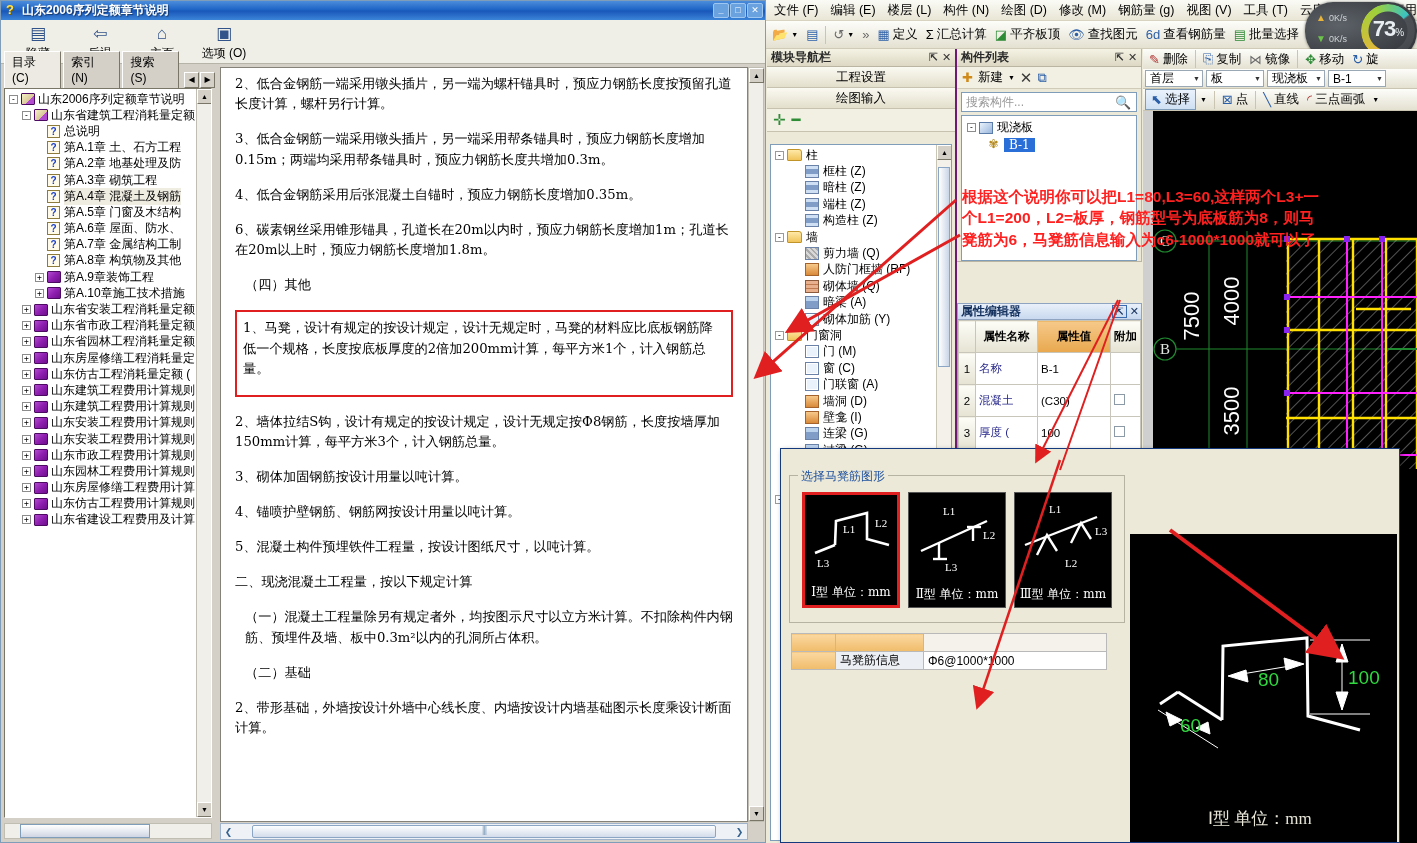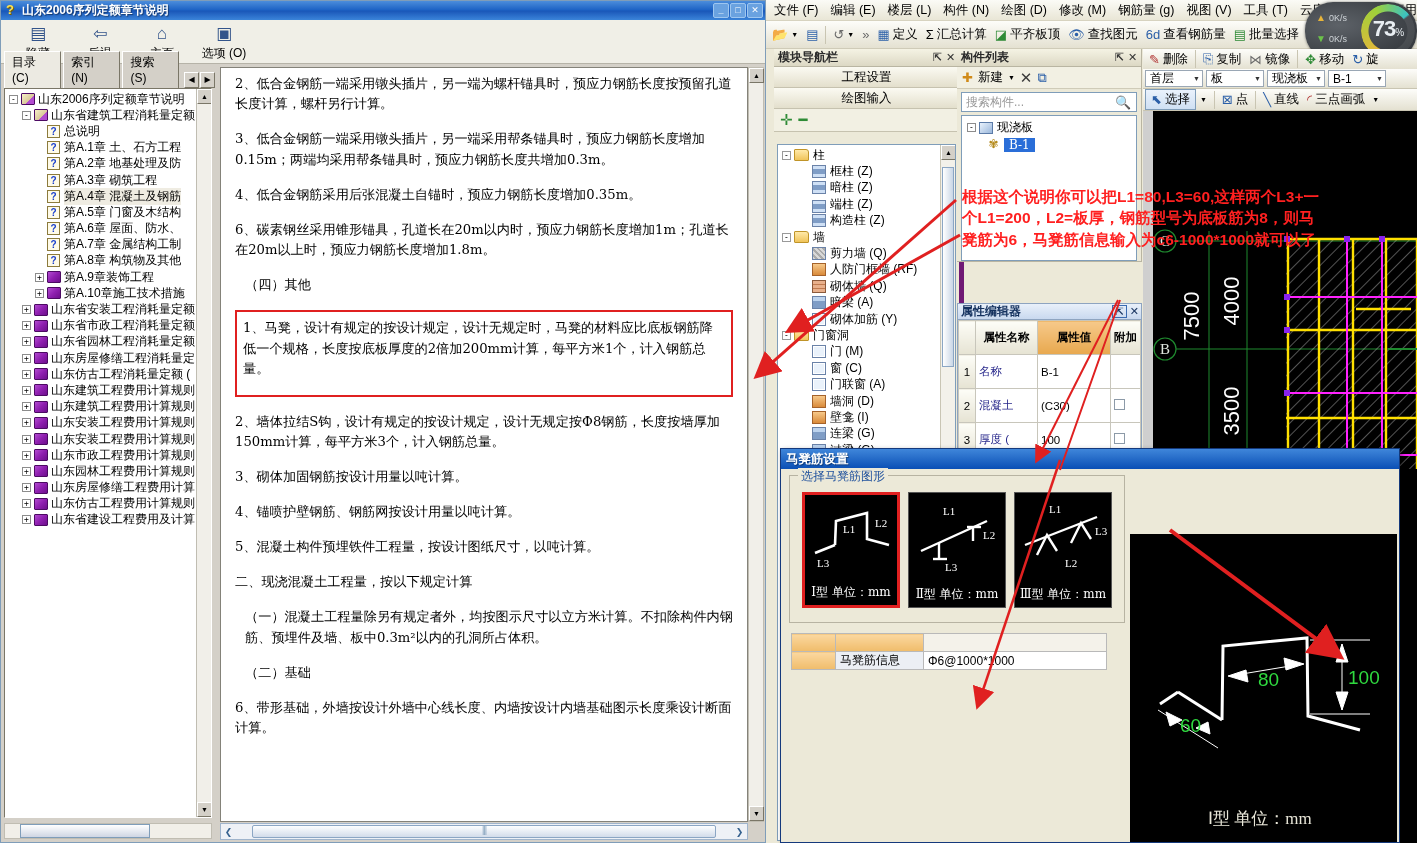--- a/index.html
+++ b/index.html
@@ -185,22 +185,22 @@
 
   
   .panel-head {
     height: 18px; background: linear-gradient(to bottom,#f5f3e4,#dcd8c4);
     border-bottom: 1px solid #b9b5a2; display: flex; align-items: center;
     padding: 0 2px 0 4px; font-size: 12px; font-weight: bold; color: #2a2a2a;
   }
   .panel-head .sp { flex: 1; }
   .panel-head .pin, .panel-head .x { width: 13px; text-align: center; font-size: 11px; color: #333; }
 
-  #nav-panel { position: absolute; left: 8px; top: 49px; width: 190px; bottom: 0;
-    background: #ece9d8; border-right: 5px solid #701a75; }
+  #nav-panel { position: absolute; left: 1px; top: 49px; width: 190px; bottom: 0;
+    background: #ece9d8; border-right: 2px solid #701a75; }
   .nav-bigbtn {
     height: 21px; background: linear-gradient(to bottom,#fbfaf2,#e3dfcc);
     border-bottom: 1px solid #c6c2af; text-align: center; line-height: 20px; font-size: 12.5px;
   }
   #nav-pm { height: 23px; display: flex; align-items: center; gap: 6px; padding-left: 6px;
     background: #f2f0e3; border-bottom: 1px solid #c6c2af; }
   #nav-pm .g { font-size: 15px; font-weight: bold; }
   #nav-tree-wrap {
     position: absolute; left: 3px; right: 3px; top: 95px; bottom: 2px;
     background: #fff; border: 1px solid #7f9db9; overflow: hidden;
@@ -242,21 +242,21 @@
   .gearico { width: 13px; height: 13px; flex: 0 0 13px; margin-right: 4px;
     color: #b58b1e; font-size: 12px; line-height: 12px; text-align: center; }
   .csel { background: #2a6ed8; color: #fff; padding: 0 5px; font-family: "DejaVu Serif", serif; }
 
   #prop-panel { position: absolute; left: 191px; top: 303px; width: 185px; height: 192px;
     background: #ece9d8; border: 1px solid #8ea4c0; }
   #prop-head { height: 16px; background: linear-gradient(to bottom,#e9f0fa,#c9d9ef);
     border-bottom: 1px solid #8ea4c0; display: flex; align-items: center; padding: 0 2px 0 3px;
     font-size: 12px; font-weight: bold; color: #14315e; }
   #prop-table { width: 100%; border-collapse: collapse; font-size: 11.5px; background: #fff; }
-  #prop-table th, #prop-table td { border: 1px solid #c8c6bb; padding: 0 3px; height: 34px;
+  #prop-table th, #prop-table td { border: 1px solid #c8c6bb; padding: 8px 3px; height: 27px;
     text-align: left; white-space: nowrap; overflow: hidden; }
   #prop-table th { background: linear-gradient(to bottom,#fdfdf7,#e6e3d3); font-weight: bold; text-align: center; }
   #prop-table th.val { background: linear-gradient(to bottom,#f6c98a,#e8a84e); color: #000; }
   #prop-table td.idx { width: 17px; text-align: center; background: linear-gradient(to bottom,#fdfdf7,#e6e3d3); }
   #prop-table td.nm { width: 62px; color: #2a2a8c; }
   #prop-table tr.sel td.idx { background: linear-gradient(to bottom,#f6c98a,#e8a84e); }
   #prop-table tr.sel td.nm { background: #2a6ed8; color: #fff; }
   #prop-table tr.sel td.vl { background: #dde6f2; }
   .ckbox { width: 11px; height: 11px; border: 1px solid #8c9aa8; background: #fff; display: inline-block; }
   td.att { width: 22px; text-align: center; }
@@ -511,21 +511,21 @@
             <p>6、碳素钢丝采用锥形锚具，孔道长在20m以内时，预应力钢筋长度增加1m；孔道长在20m以上时，预应力钢筋长度增加1.8m。</p>
             <p class="indent">（四）其他</p>
             <p class="hl-box">1、马凳，设计有规定的按设计规定，设计无规定时，马凳的材料应比底板钢筋降低一个规格，长度按底板厚度的2倍加200mm计算，每平方米1个，计入钢筋总量。</p>
             <p>2、墙体拉结S钩，设计有规定的按设计规定，设计无规定按Φ8钢筋，长度按墙厚加150mm计算，每平方米3个，计入钢筋总量。</p>
             <p>3、砌体加固钢筋按设计用量以吨计算。</p>
             <p>4、锚喷护壁钢筋、钢筋网按设计用量以吨计算。</p>
             <p>5、混凝土构件预埋铁件工程量，按设计图纸尺寸，以吨计算。</p>
             <p>二、现浇混凝土工程量，按以下规定计算</p>
             <p class="indent">（一）混凝土工程量除另有规定者外，均按图示尺寸以立方米计算。不扣除构件内钢筋、预埋件及墙、板中0.3m²以内的孔洞所占体积。</p>
             <p class="indent">（二）基础</p>
-            <p>6、带形基础，外墙按设计外墙中心线长度、内墙按设计内墙基础图示长度乘设计断面计算。</p>
+            <p>2、带形基础，外墙按设计外墙中心线长度、内墙按设计内墙基础图示长度乘设计断面计算。</p>
           </div>
         <div id="doc-vscroll">
           <div class="sb-btn">▲</div>
           <div class="sb-btn" style="position:absolute;bottom:0;">▼</div>
         </div>
         <div id="doc-hscroll">
           <div class="hs-arrow">❮</div>
           <div class="thumb"></div>
           <div class="hs-arrow">❯</div>
         </div>
@@ -624,21 +624,21 @@
             <div class="ntn" style="padding-left: 16px;">
               <span class="ind"></span>
               <span class="micon col"></span>
               <span>框柱 (Z)</span>
             </div>
             <div class="ntn" style="padding-left: 16px;">
               <span class="ind"></span>
               <span class="micon col"></span>
               <span>暗柱 (Z)</span>
             </div>
-            <div class="ntn" style="padding-left: 16px; align-items: flex-end;">
+            <div class="ntn" style="padding-left: 16px;">
               <span class="ind"></span>
               <span class="micon col"></span>
               <span>端柱 (Z)</span>
             </div>
             <div class="ntn" style="padding-left: 16px;">
               <span class="ind"></span>
               <span class="micon col"></span>
               <span>构造柱 (Z)</span>
             </div>
             <div class="ntn" style="padding-left: 2px;">
@@ -951,23 +951,20 @@
           <rect x="141" y="341" width="6" height="6"></rect>
           <rect x="201" y="125" width="6" height="6"></rect>
             <rect x="236" y="125" width="6" height="6"></rect>
         </g>
         <line x1="245" y1="238" x2="275" y2="238" stroke="#1f8a2f" stroke-width="2"></line>
       </svg>
       <div style="position:absolute;left:0;bottom:6px;color:#cfcfcf;font-size:11px">X=</div>
     </div>
 
     <div id="dlg">
-      <div id="dlg-title">
-        <span>马凳筋设置</span>
-      </div>
       <div id="dlg-group">
         <span class="legend">选择马凳筋图形</span>
 
         <div class="shape-card sel" style="left:12px">
           <svg width="98" height="90" viewBox="0 0 98 90">
             <g stroke="#fff" stroke-width="2.6" fill="none">
               <path d="M10 58 L30 50"></path>
               <path d="M30 50 L31 26 L62 18 L62 44 L84 50"></path>
             </g>
             <text x="12" y="72" fill="#fff" font-size="11" font-family="Liberation Serif, serif">L3</text>

